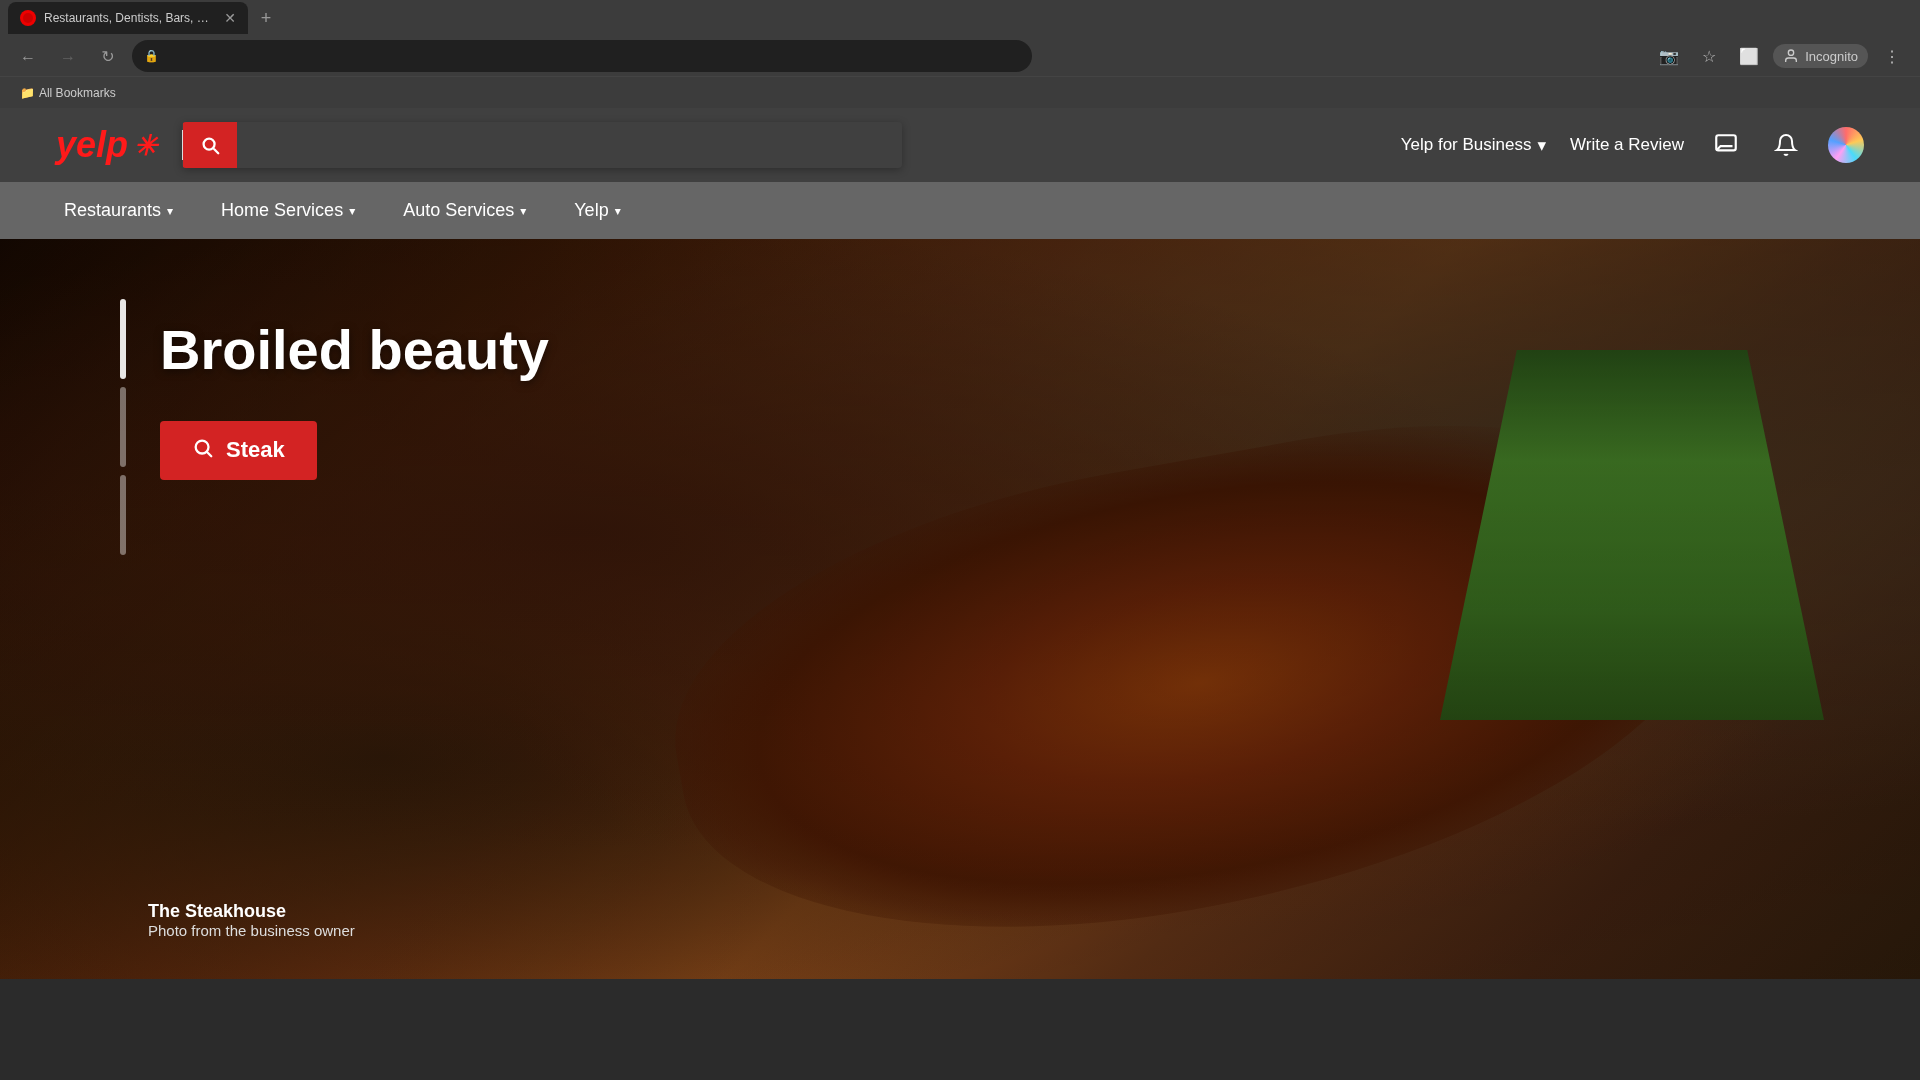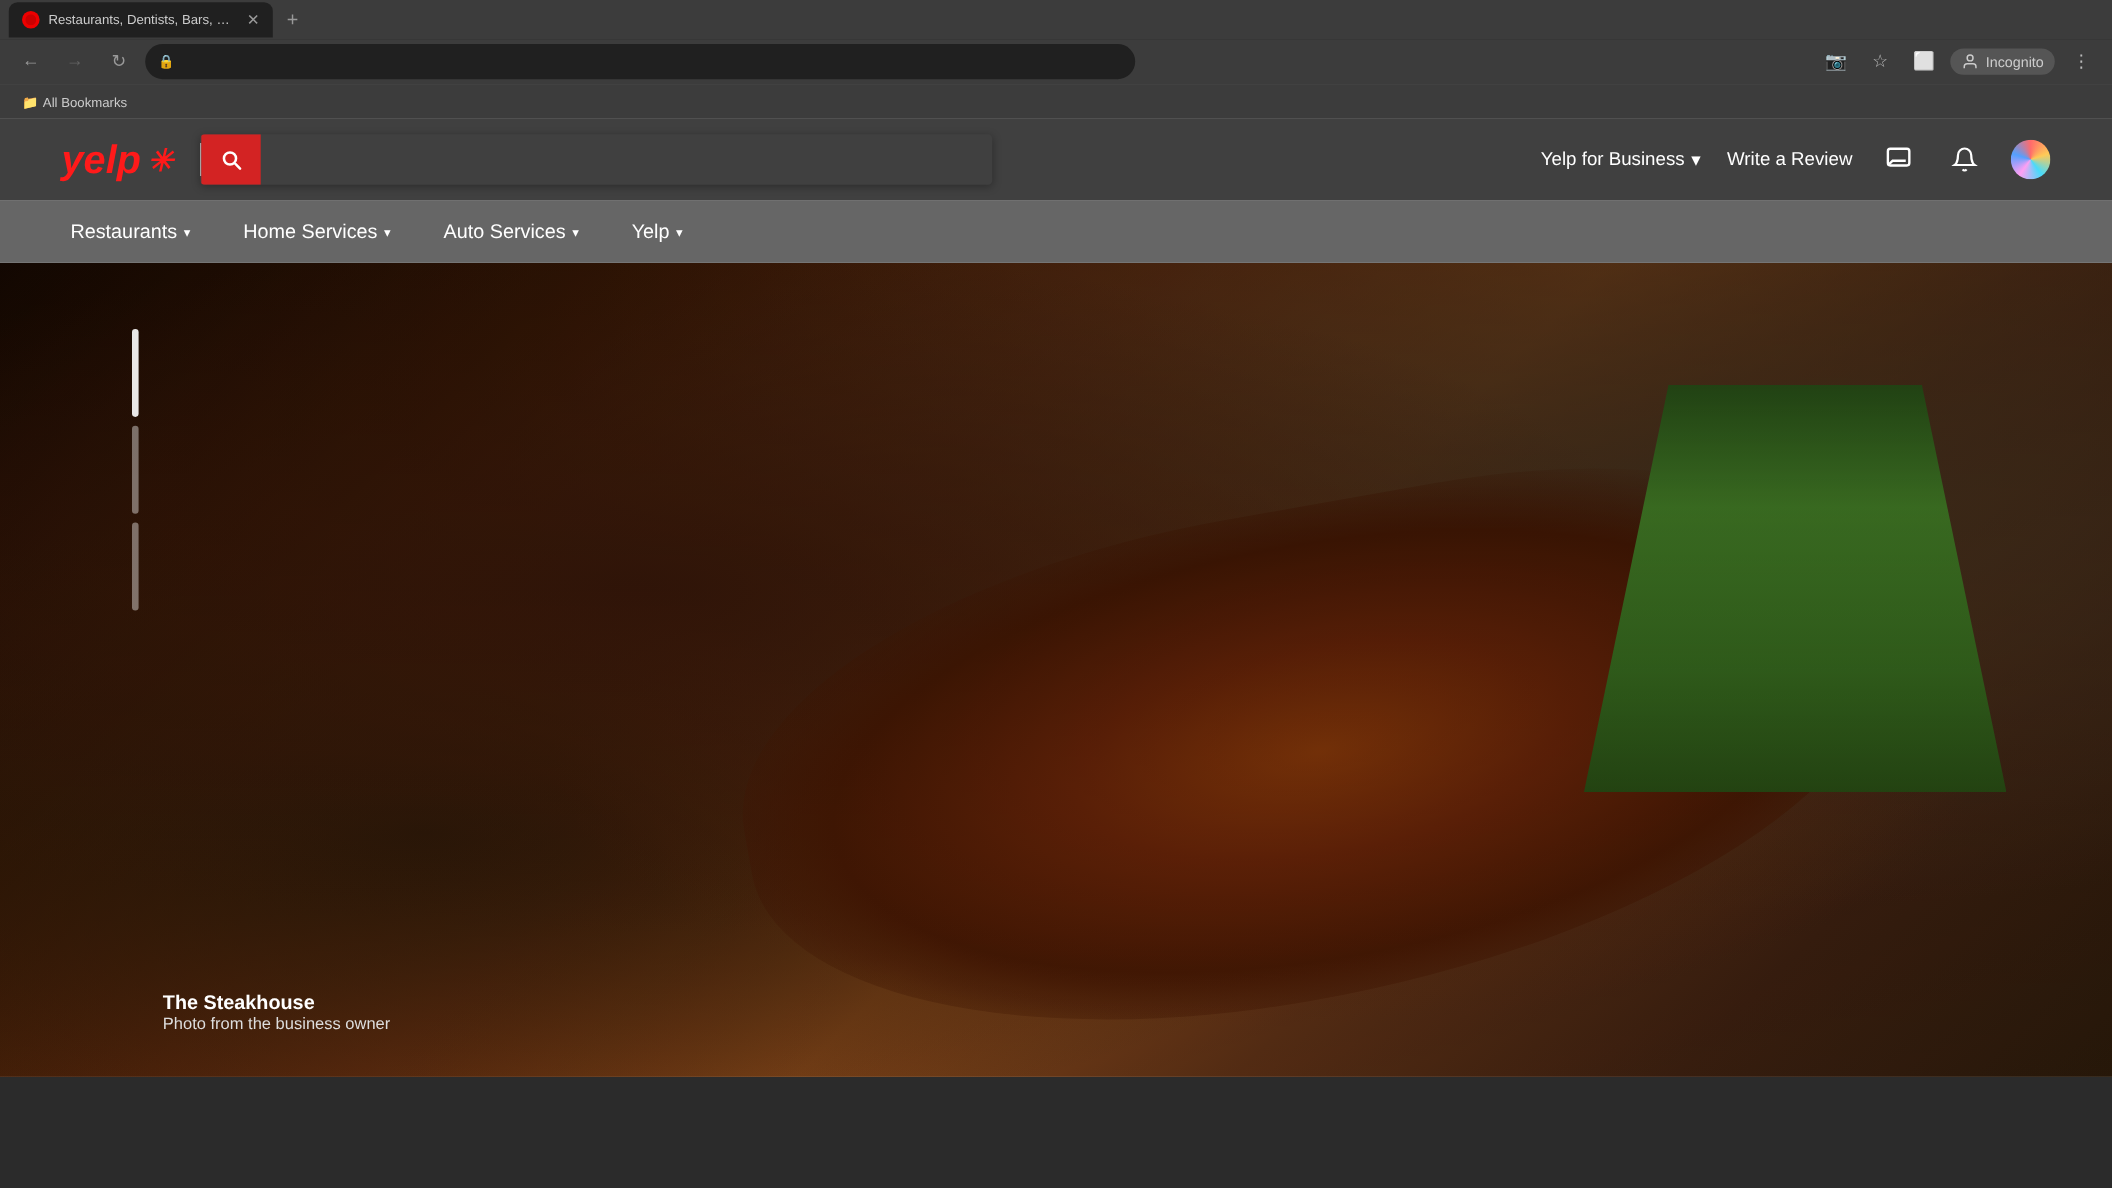--- a/index.html
+++ b/index.html
@@ -201,20 +201,32 @@
       
     </div>
     <div class="hero-bg"></div>
 
     <div class="slide-indicators">
       <div class="slide-dot active"></div>
       <div class="slide-dot"></div>
       <div class="slide-dot"></div>
     </div>
 
+    <div class="hero-content">
+      <h1 class="hero-title">Broiled beauty</h1>
+      <div class="hero-cta">
+        <span class="hero-cta-icon">
+          <svg width="22" height="22" viewBox="0 0 24 24" fill="none" stroke="white" stroke-width="2.5" stroke-linecap="round">
+              <circle cx="11" cy="11" r="7"></circle>
+              <line x1="21" y1="21" x2="16.65" y2="16.65"></line>
+            </svg>
+        </span>
+        <span>Steak</span>
+      </div>
+    </div>
 
     <div class="hero-caption">
       <div class="hero-caption-title">The Steakhouse</div>
       <div class="hero-caption-sub">Photo from the business owner</div>
     </div>
   </div>
 
 </div>
 
 </body></html>

